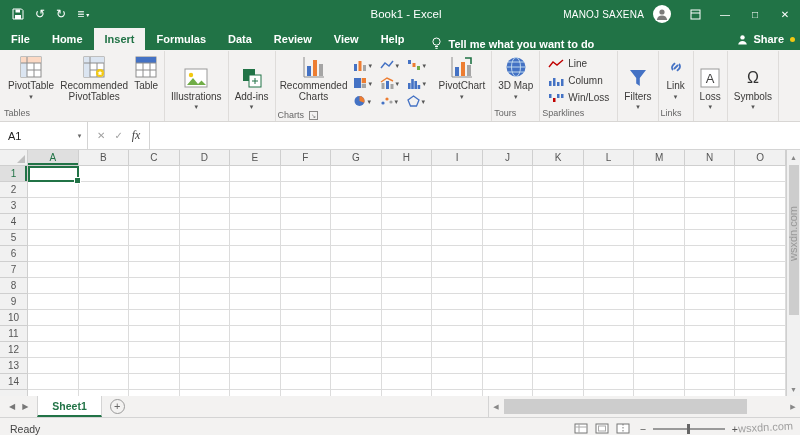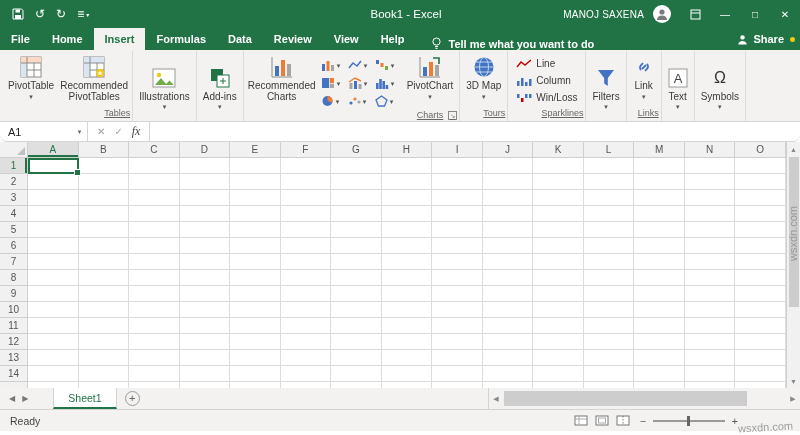--- a/index.html
+++ b/index.html
@@ -25,33 +25,33 @@
   .rtab.active { background:#f3f2f1; color:#217346; }
   .tellme { display:flex; align-items:flex-end; gap:6px; margin-left:16px; font-size:11px; }
   .share { margin-left:auto; display:flex; align-items:center; gap:5px; padding-right:16px; font-size:11px; }
   .notif-dot { position:absolute; right:5px; top:9px; width:5px; height:5px; border-radius:50%; background:#f2c811; }
 
   
   .ribbon { height:72px; background:#f3f2f1; border-bottom:1px solid #d8d6d4; display:flex; align-items:stretch; padding:1px 0 0 2px; overflow:hidden; }
   .group { display:flex; flex-direction:column; border-right:1px solid #dedcda; padding:1px 2px 0; }
   .group.nolabel .gbtns { align-items:center; }
   .gbtns { flex:1; display:flex; align-items:stretch; }
-  .glabel { height:13px; font-size:9px; color:#666; display:flex; align-items:center; justify-content:flex-end; gap:5px; padding-bottom:3px;text-decoration:underline; }
+  .glabel { height:13px; font-size:9px; color:#666; display:flex; align-items:center; justify-content:flex-start; gap:5px; padding-bottom:3px; }
   .launcher { width:9px; height:9px; border:1px solid #8a8886; display:flex; align-items:center; justify-content:center; font-size:6px; color:#666; }
   .bigbtn { display:flex; flex-direction:column; align-items:center; justify-content:flex-start; padding:3px 4px 0; font-size:10px; line-height:1.08; text-align:center; color:#3b3a39; max-width:72px; }
   .bigbtn .ic { height:24px; display:flex; align-items:center; justify-content:center; margin-bottom:2px; }
   .arrow { font-size:7px; color:#555; line-height:1; margin-top:1px; }
   .minigrid { display:grid; grid-template-columns:repeat(3, 27px); grid-auto-rows:18px; align-content:start; padding:4px 2px 0; }
   .minibtn { display:flex; align-items:center; gap:2px; padding:1px 1px; }
   .sparkcol { display:flex; flex-direction:column; padding:3px 2px 0; }
   .sparkbtn { display:flex; align-items:center; gap:4px; font-size:10px; height:17px; padding:0 4px; color:#3b3a39; }
   .omega { font-size:16px; color:#333; line-height:1; }
 
   
-  .fbar { height:20px; background:#fff; border-bottom:1px solid #d4d4d4; display:flex; align-items:stretch; font-size:11px;border-radius:7px; }
+  .fbar { height:28px; background:#fff; border-bottom:1px solid #d4d4d4; display:flex; align-items:stretch; font-size:11px; }
   .namebox { width:72px; display:flex; align-items:center; padding-left:8px; color:#222; }
   .nb-arrow { width:16px; display:flex; align-items:center; justify-content:center; font-size:7px; color:#666; border-right:1px solid #d4d4d4; }
   .fbtns { display:flex; align-items:center; gap:9px; padding:0 9px; border-right:1px solid #d4d4d4; }
   .fgray { color:#a0a0a0; font-size:10px; }
   .fx { font-family:"Liberation Serif", serif; font-style:italic; font-size:12px; color:#444; }
   .finput { flex:1; }
 
   
   .sheet-area { height:246px; display:flex; background:#fff; }
   .left-col { flex:1; display:flex; flex-direction:column; }
@@ -69,21 +69,21 @@
           background-image:repeating-linear-gradient(to bottom, transparent 0 15px, #dcdcdc 15px 16px); }
   .selbox { position:absolute; left:0; top:0; width:calc(100%/15); height:16px; border:2px solid #217346; }
   .selbox:after { content:""; position:absolute; right:-4px; bottom:-4px; width:5px; height:5px; background:#217346; border:1px solid #fff; }
   .vscroll { width:14px; background:#f1f1f1; border-left:1px solid #cfcfcf; display:flex; flex-direction:column; align-items:center; font-size:7px; color:#888; }
   .vsbtn { height:14px; display:flex; align-items:center; justify-content:center; }
   .vthumb { width:10px; height:150px; background:#cdcdcd; margin-top:1px; }
 
   
   .sheetbar { height:22px; background:#f3f2f1; border-bottom:1px solid #d4d4d4; display:flex; align-items:stretch; font-size:10.5px; }
   .tabnav { display:flex; align-items:center; gap:7px; padding:0 9px; color:#777; font-size:8px; }
-  .stab { background:#fff; color:#217346; font-weight:normal; display:flex; align-items:center; padding:0 14px; border-left:1px solid #d4d4d4; border-right:1px solid #d4d4d4; border-bottom:2px solid #217346;margin-left:16px; }
+  .stab { background:#fff; color:#217346; font-weight:bold; display:flex; align-items:center; padding:0 14px; border-left:1px solid #d4d4d4; border-right:1px solid #d4d4d4; border-bottom:2px solid #217346; }
   .addsheet { width:15px; height:15px; border-radius:50%; border:1px solid #9a9a9a; color:#666; display:flex; align-items:center; justify-content:center; margin:auto 8px; font-size:11px; line-height:1; }
   .hscroll { margin-left:auto; width:312px; display:flex; align-items:center; border-left:1px solid #d4d4d4; }
   .hbtn { width:14px; text-align:center; font-size:7px; color:#888; }
   .htrack { flex:1; align-self:stretch; position:relative; }
   .hthumb { position:absolute; left:1px; top:3px; bottom:3px; width:86%; background:#cdcdcd; }
 
   
   .statusbar { height:21px; background:#f3f2f1; display:flex; align-items:center; font-size:10.5px; color:#444; padding-left:10px; }
   .views { margin-left:auto; display:flex; align-items:center; gap:7px; padding-right:10px; }
   .zoom { display:flex; align-items:center; gap:7px; padding-right:62px; color:#555; }
@@ -190,20 +190,30 @@
               <rect x="1" y="1" width="20" height="20" fill="#fff" stroke="#8c8c8c"></rect>
               <rect x="1" y="1" width="6" height="20" fill="#dbe5f1"></rect>
               <rect x="1" y="1" width="20" height="6" fill="#dbe5f1"></rect>
               <path d="M7 1v20M1 7h20M14 7v14M7 14h14" stroke="#8c8c8c"></path>
               <circle cx="17" cy="17" r="4" fill="#f2c811"></circle>
               <path d="M17 14.6l.8 1.6 1.7.2-1.2 1.2.3 1.7-1.6-.8-1.6.8.3-1.7-1.2-1.2 1.7-.2z" fill="#fff"></path>
             </svg>
         </span>
         <span>Recommended PivotTables</span>
       </div>
+      <div class="bigbtn">
+        <span class="ic">
+          <svg width="22" height="22" viewBox="0 0 22 22">
+              <rect x="1" y="1" width="20" height="20" fill="#fff" stroke="#8c8c8c"></rect>
+              <rect x="1" y="1" width="20" height="6" fill="#4472c4"></rect>
+              <path d="M1 7h20M1 14h20M8 7v14M15 7v14" stroke="#8c8c8c"></path>
+            </svg>
+        </span>
+        <span>Table</span>
+      </div>
     </div>
     <div class="glabel">
         <span>Tables</span>
       </div>
   </div>
 
   <div class="group nolabel">
     <div class="gbtns">
       <div class="bigbtn">
         <span class="ic">
@@ -453,21 +463,21 @@
 
   <div class="group nolabel">
     <div class="gbtns">
       <div class="bigbtn">
         <span class="ic">
           <svg width="20" height="20" viewBox="0 0 20 20">
               <rect x="1" y="1" width="18" height="18" fill="#fff" stroke="#999"></rect>
               <text x="10" y="15" text-anchor="middle" font-size="13" fill="#444">A</text>
             </svg>
         </span>
-        <span>Text</span>
+        <span>Loss</span>
         <span class="arrow">▾</span>
       </div>
     </div>
   </div>
 
   <div class="group nolabel">
     <div class="gbtns">
       <div class="bigbtn">
         <span class="ic omega">Ω</span>
         <span>Symbols</span>

